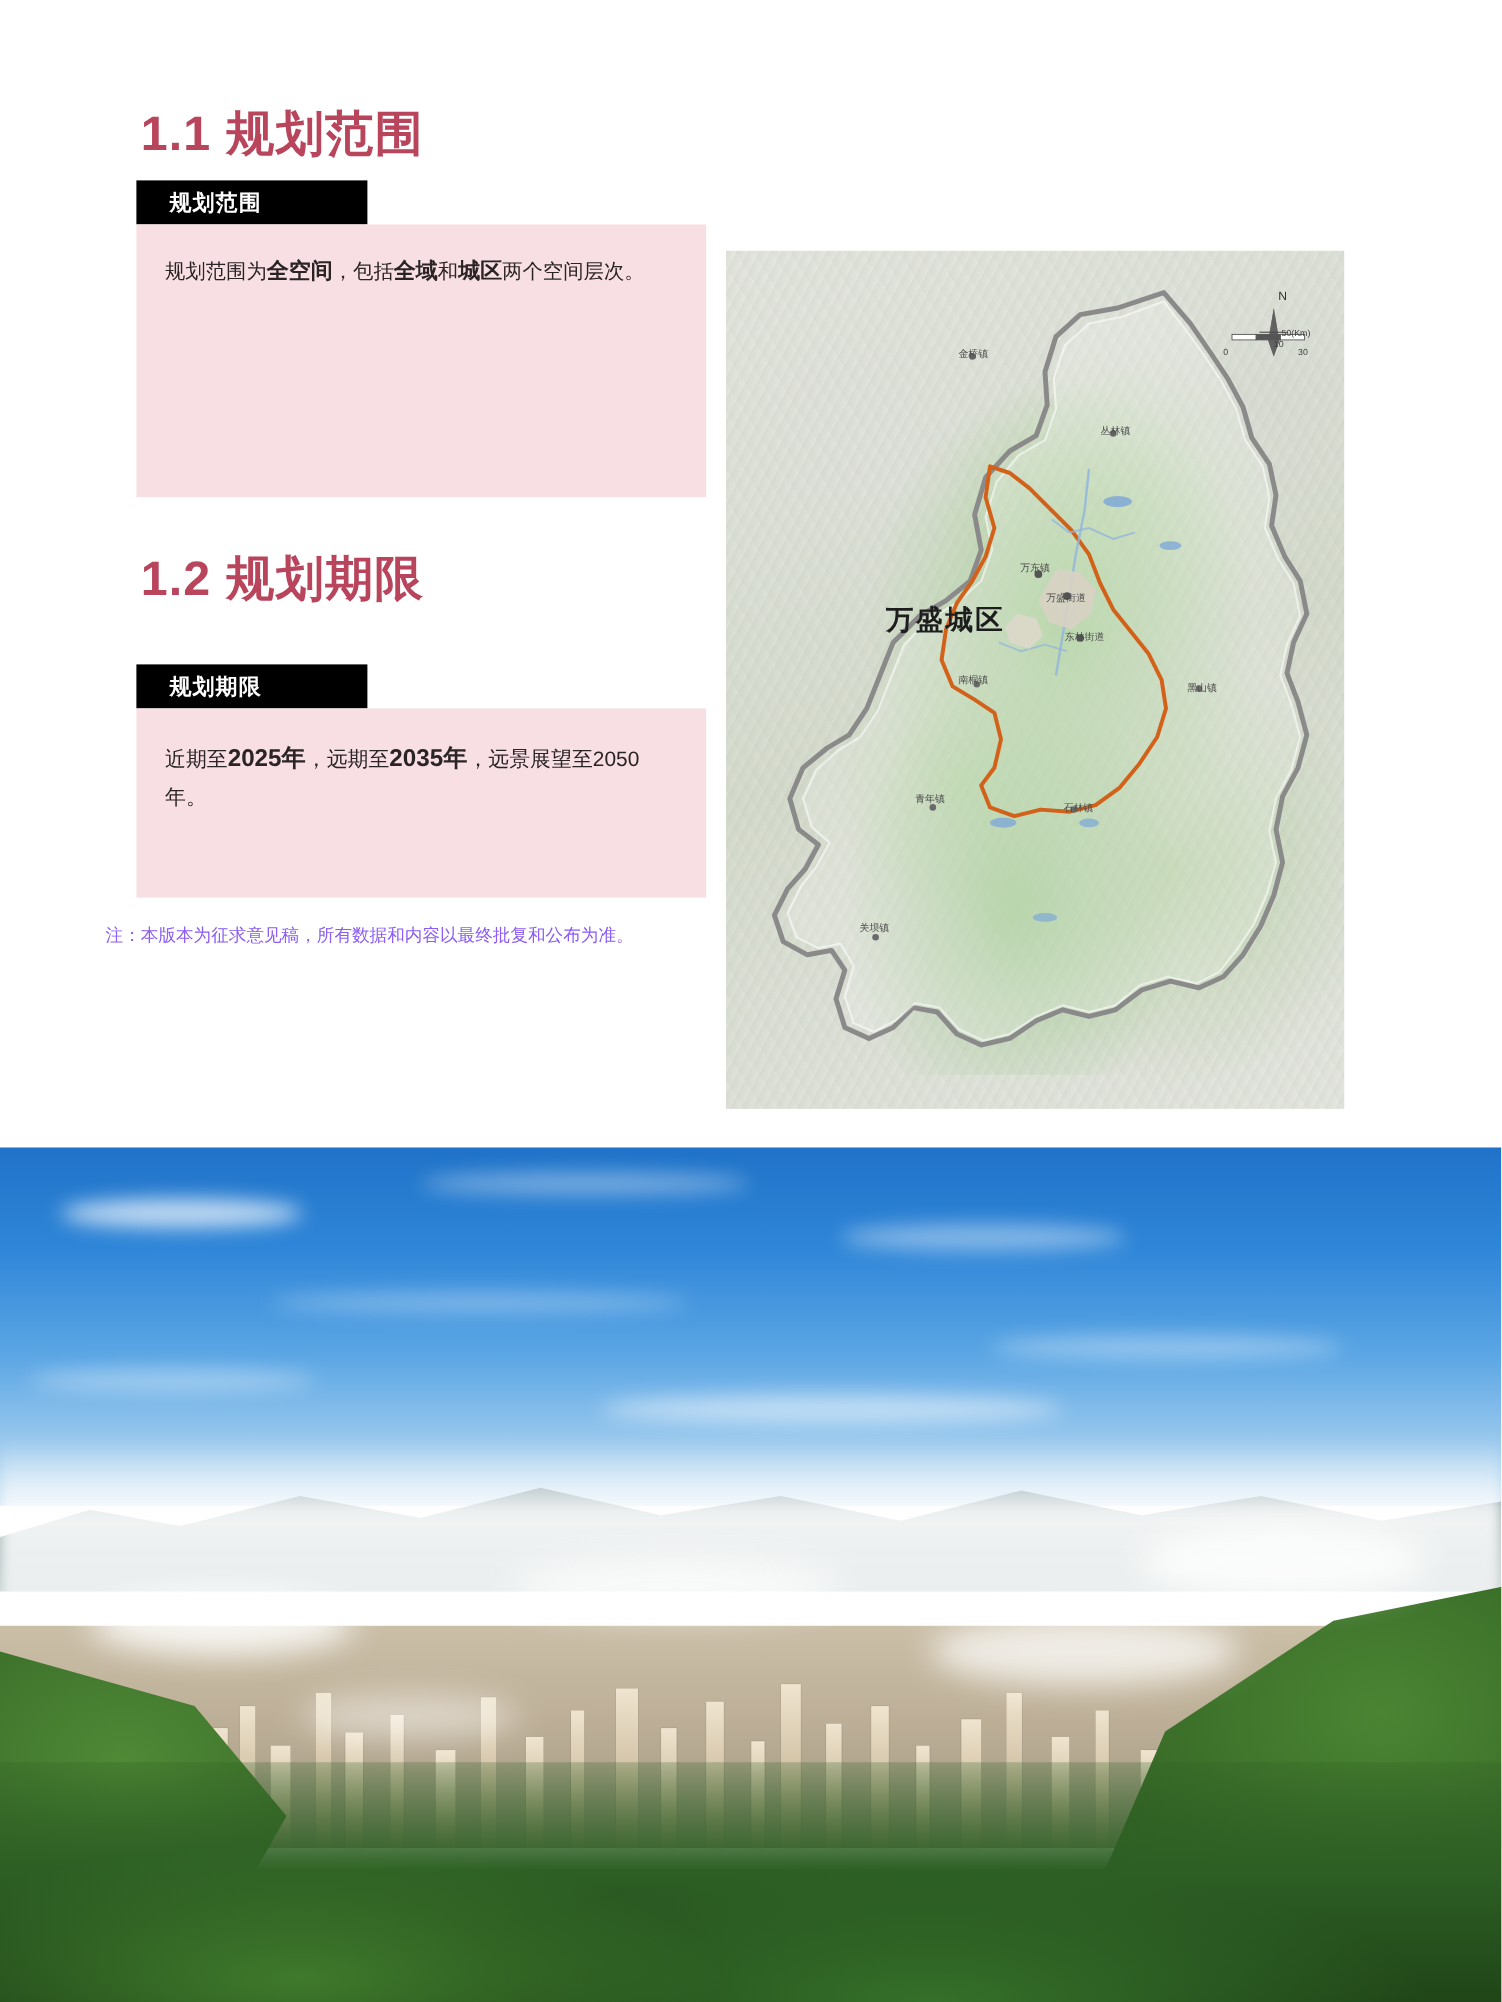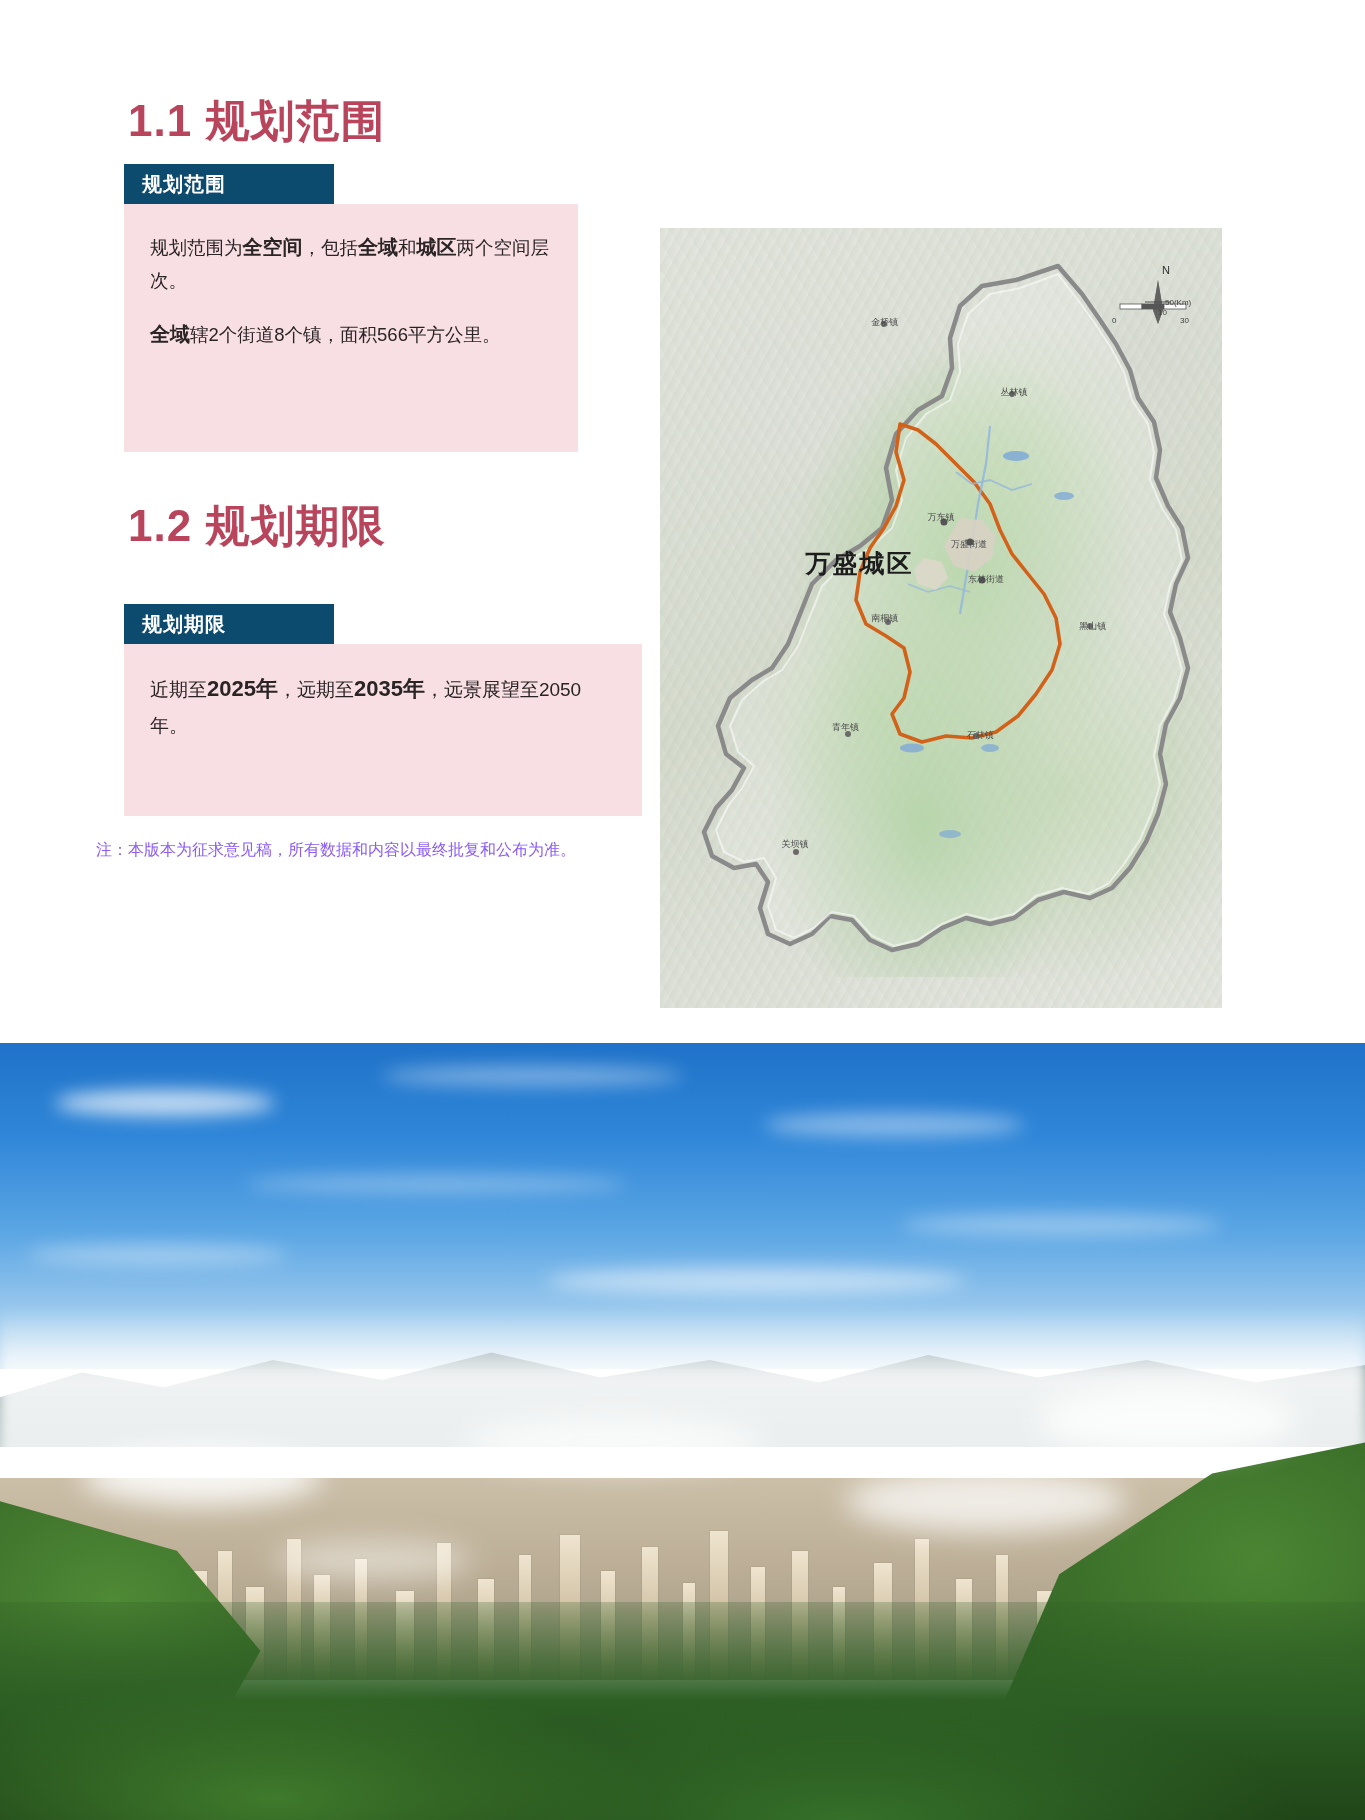--- a/index.html
+++ b/index.html
@@ -28,27 +28,27 @@
   #heading-1-1 { left: 128px; top: 92px; }
   #heading-1-2 { left: 128px; top: 497px; }
 
   
   .card {
     position: absolute;
     background: #f7dfe4;
   }
   .card-tab {
     position: absolute;
-    background: #0c4a6e;
+    background: #000000;
     color: #ffffff;
     font-size: 20px;
     font-weight: bold;
     display: flex;
     align-items: center;
-    padding-left: 18px;
+    padding-left: 30px;
     letter-spacing: 1px;
     box-sizing: border-box;
   }
   .card-body {
     position: absolute;
     box-sizing: border-box;
     padding: 26px 28px 22px 26px;
   }
   .card-body p {
     margin: 0 0 20px 0;
@@ -57,21 +57,21 @@
     color: #2b2424;
   }
   .card-body p:last-child { margin-bottom: 0; }
   .card-body b {
     font-weight: bold;
     font-size: 20px;
   }
 
   
   #card1-tab   { left: 124px; top: 164px; width: 210px; height: 40px; }
-  #card1-body  { left: 124px; top: 204px; width: 454px; height: 248px; }
+  #card1-body  { left: 124px; top: 204px; width: 518px; height: 248px; }
 
   
   #card2-tab   { left: 124px; top: 604px; width: 210px; height: 40px; }
   #card2-body  { left: 124px; top: 644px; width: 518px; height: 172px; }
 
   #card2-body p { font-size: 19px; }
   #card2-body b { font-size: 22px; }
 
   
   #footnote {
@@ -220,21 +220,20 @@
 </style>
 </head>
 <body>
 
 <div class="section-heading" id="heading-1-1">1.1 规划范围</div>
 
 <div class="card-tab" id="card1-tab">规划范围</div>
 
 <div class="card card-body" id="card1-body">
   <p>规划范围为<b>全空间</b>，包括<b>全域</b>和<b>城区</b>两个空间层次。</p>
-  <p><b>全域</b>辖2个街道8个镇，面积566平方公里。</p>
 </div>
 
 <div class="section-heading" id="heading-1-2">1.2 规划期限</div>
 
 <div class="card-tab" id="card2-tab">规划期限</div>
 
 <div class="card card-body" id="card2-body">
   <p>近期至<b>2025年</b>，远期至<b>2035年</b>，远景展望至2050年。</p>
 </div>
 

